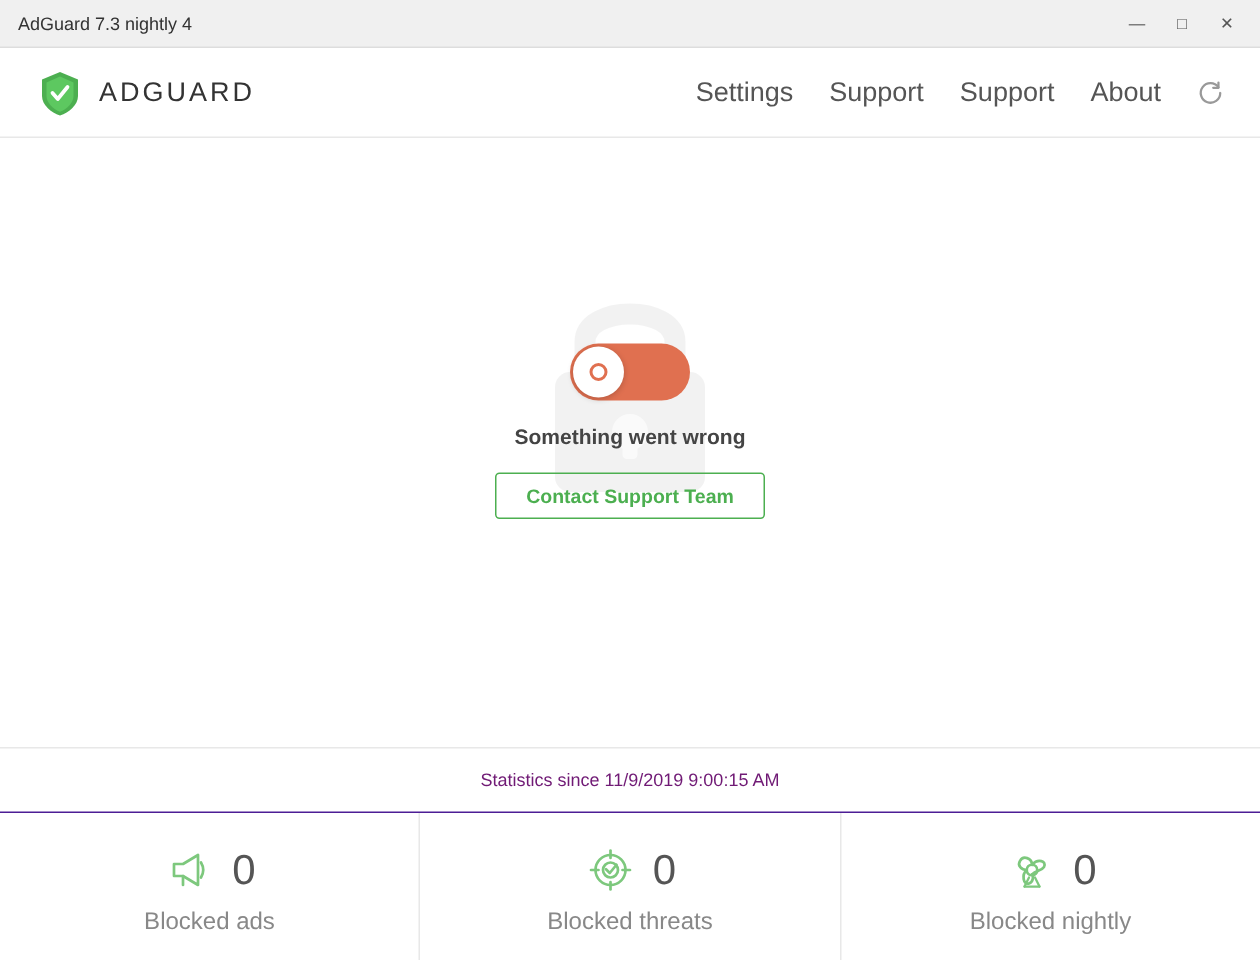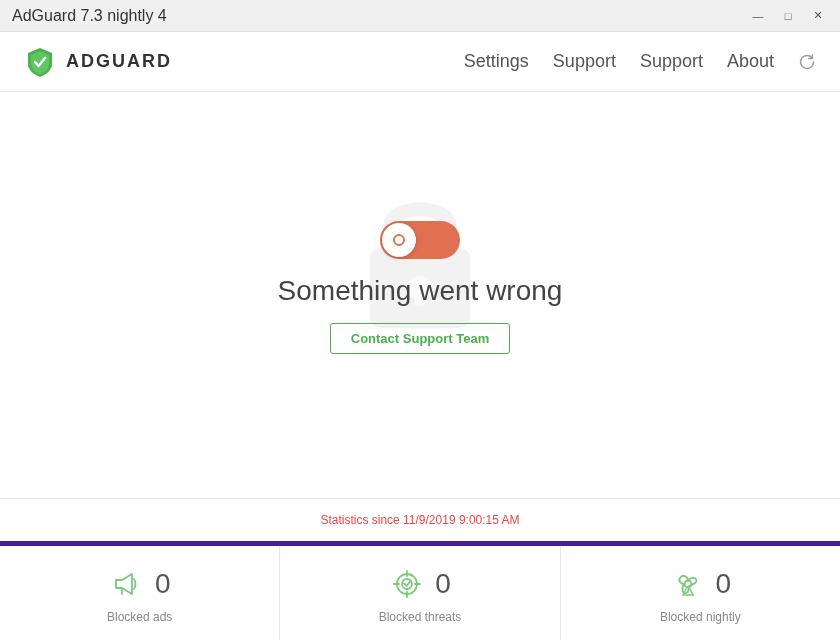--- a/index.html
+++ b/index.html
@@ -18,21 +18,21 @@
       height: 32px;
       background: #f0f0f0;
       display: flex;
       align-items: center;
       justify-content: space-between;
       padding: 0 8px 0 12px;
       border-bottom: 1px solid #ddd;
       flex-shrink: 0;
     }
     .titlebar-title {
-      font-size: 16px;
+      font-size: 12px;
       color: #333;
     }
     .titlebar-controls {
       display: flex;
       gap: 2px;
     }
     .titlebar-btn {
       width: 28px;
       height: 20px;
       background: none;
@@ -68,21 +68,21 @@
       display: flex;
       align-items: center;
       gap: 10px;
     }
     .logo-icon {
       width: 32px;
       height: 32px;
     }
     .logo-text {
       font-size: 18px;
-      font-weight: 700;
+      font-weight: 400;
       color: #333;
       letter-spacing: 2px;
     }
     .nav {
       display: flex;
       align-items: center;
       gap: 24px;
     }
     .nav-item {
       font-size: 18px;
@@ -156,24 +156,24 @@
       border: 2px solid #e07050;
     }
 
     
     .error-section {
       text-align: center;
       margin-bottom: 16px;
       z-index: 1;
     }
     .error-title {
-      font-size: 28px;
+      font-size: 14px;
       color: #444;
       margin-bottom: 16px;
-      font-weight: 400;
+      font-weight: 700;
     }
     .contact-btn {
       border: 1.5px solid #4caf50;
       background: none;
       color: #4caf50;
       padding: 7px 20px;
       border-radius: 3px;
       font-size: 13px;
       cursor: pointer;
       font-weight: bold;
@@ -192,22 +192,22 @@
     
     .stats-section {
       width: 100%;
       border-top: 1px solid #e8e8e8;
       flex-shrink: 0;
     }
     .stats-since {
       text-align: center;
       padding: 14px;
       font-size: 12px;
-      color: #ef4444;
-      border-bottom: 5px solid #4c1d95;
+      color: #701a75;
+      border-bottom: 1px solid #4c1d95;
     }
     .stats-cards {
       display: flex;
     }
     .stat-card {
       flex: 1;
       display: flex;
       flex-direction: column;
       align-items: center;
       padding: 20px 16px 16px;
@@ -226,21 +226,21 @@
       display: flex;
       align-items: center;
       justify-content: center;
     }
     .stat-count {
       font-size: 28px;
       color: #555;
       font-weight: 300;
     }
     .stat-label {
-      font-size: 12px;
+      font-size: 16px;
       color: #888;
     }
   </style>
 </head>
 <body>
 
 <div class="titlebar">
   <span class="titlebar-title">AdGuard 7.3 nightly 4</span>
   <div class="titlebar-controls">
     <button class="titlebar-btn">—</button>

